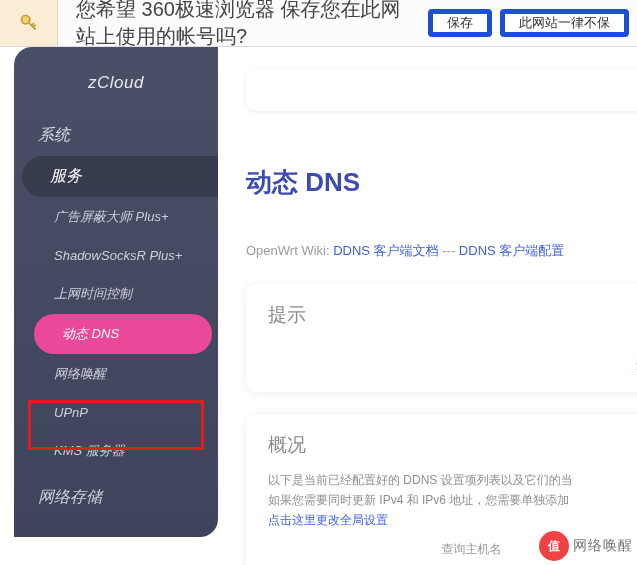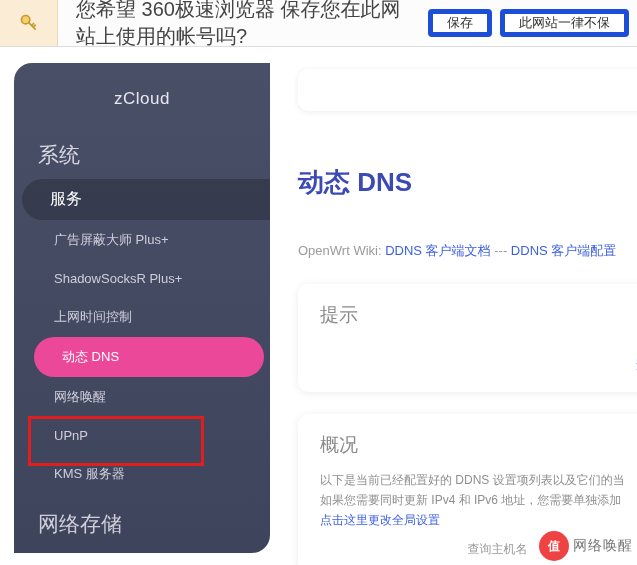--- a/index.html
+++ b/index.html
@@ -5,24 +5,24 @@
 * { margin: 0; padding: 0; box-sizing: border-box; font-family: "Microsoft YaHei", Arial, sans-serif; }
 body { background: #fff; width: 637px; height: 565px; overflow: hidden; position: relative; }
 
 .browser-bar { height: 47px; display: flex; align-items: center; border-bottom: 1px solid #ddd; background: #fcfcfc; }
 .key-icon-box { width: 58px; height: 100%; background: #fbedd5; display: flex; align-items: center; justify-content: center; border-right: 1px solid #e8d9b5; }
 .key-icon-box svg { width: 20px; height: 24px; }
 .bar-text { flex: 1; padding: 0 18px; color: #444; font-size: 20px; }
 .bar-btn { height: 28px; padding: 0 14px; margin-right: 8px; border: 5px solid #1d4ed8; background: #fff; border-radius: 4px; font-size: 13px; color: #333; cursor: pointer; }
 
 .page { display: flex; height: calc(565px - 47px); }
-.sidebar { width: 256px; background: linear-gradient(180deg,#4a4f68 0%,#3f445d 100%); color: #fff; padding: 20px 0 0 0; position: relative; margin-left: 14px; margin-top: 16px; border-radius: 18px 0 18px 0; height: 490px; }
+.sidebar { width: 204px; background: linear-gradient(180deg,#4a4f68 0%,#3f445d 100%); color: #fff; padding: 20px 0 0 0; position: relative; margin-left: 14px; border-radius: 18px 0 18px 0; height: 490px; font-style: italic; }
 .sidebar-inner { height: 100%; overflow: hidden; }
 .brand { text-align: center; font-size: 17px; color: #e7e7ef; padding: 6px 0 22px; letter-spacing: .5px; }
-.nav-cat { padding: 10px 24px; font-size: 21px; color: #d8d8e2; cursor: pointer; }
+.nav-cat { padding: 10px 24px; font-size: 16px; color: #d8d8e2; cursor: pointer; }
 .nav-cat.selected { background: rgba(0,0,0,.22); border-radius: 999px 0 0 999px; margin-left: 8px; padding-left: 28px; position: relative; font-size: 16px; color: #fff; }
 .nav-cat.selected::after { content: ""; position: absolute; right: -1px; top: 0; bottom: 0; width: 6px; }
 .sub-item { padding: 11px 12px 11px 40px; font-size: 13px; color: #cfcfda; cursor: pointer; white-space: nowrap; }
 .sub-item.active { background: #ec4899; color: #fff; border-radius: 999px 999px 999px 999px; margin: 0 6px 0 20px; padding-left: 28px; position: relative; }
 .highlight-box { position: absolute; border: 3px solid #e11d1d; pointer-events: none; }
 
 .content { flex: 1; padding: 22px 0 0 28px; position: relative; overflow: hidden; }
 .search-wrap { height: 42px; background: #fff; border-radius: 10px; box-shadow: 0 1px 6px rgba(0,0,0,.08); margin-right: -60px; }
 h1.title { color: #3b4bb3; font-size: 26px; font-weight: 600; margin: 54px 0 20px; }
 .desc { color: #9b9b9b; font-size: 13px; line-height: 1.6; }

